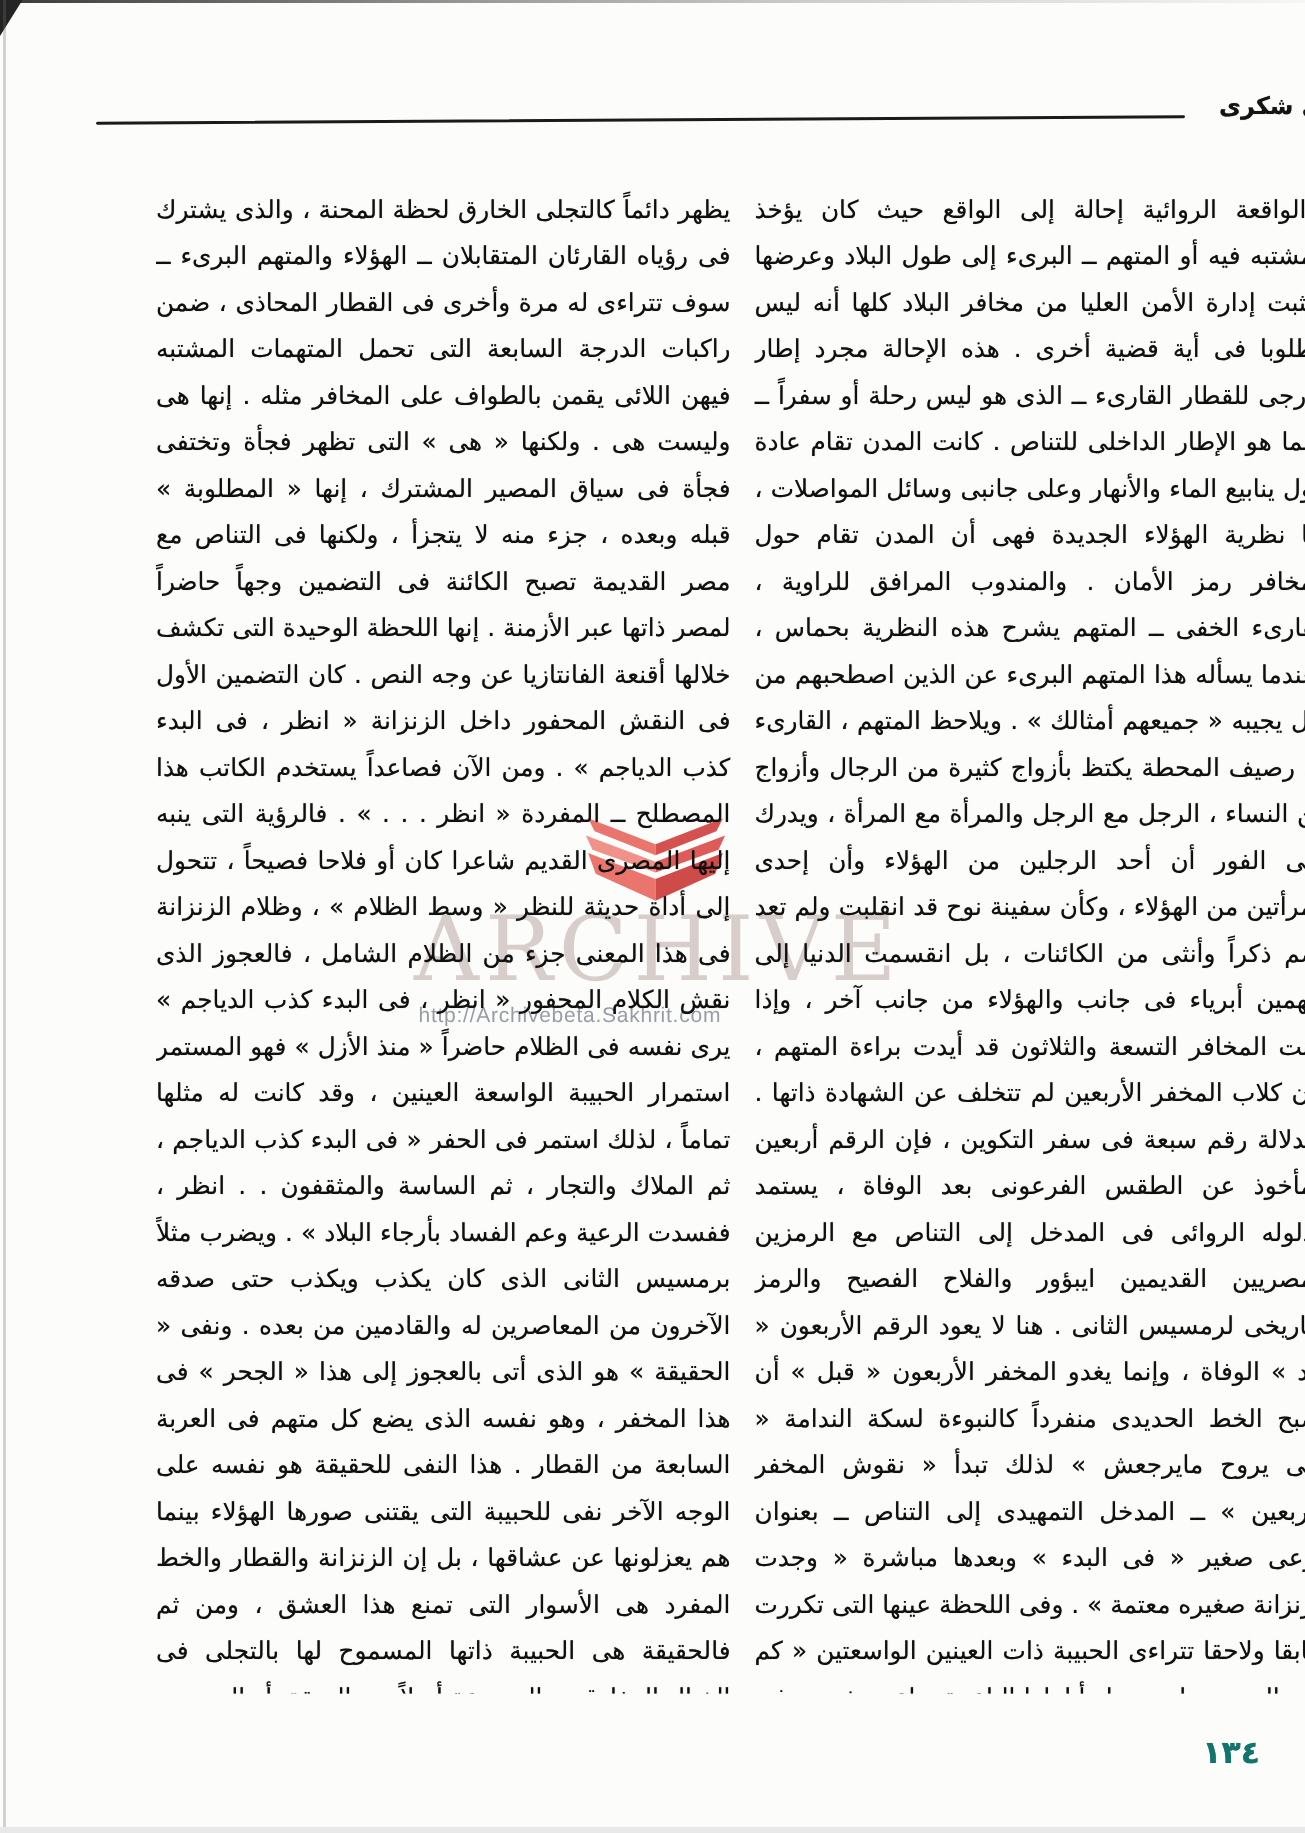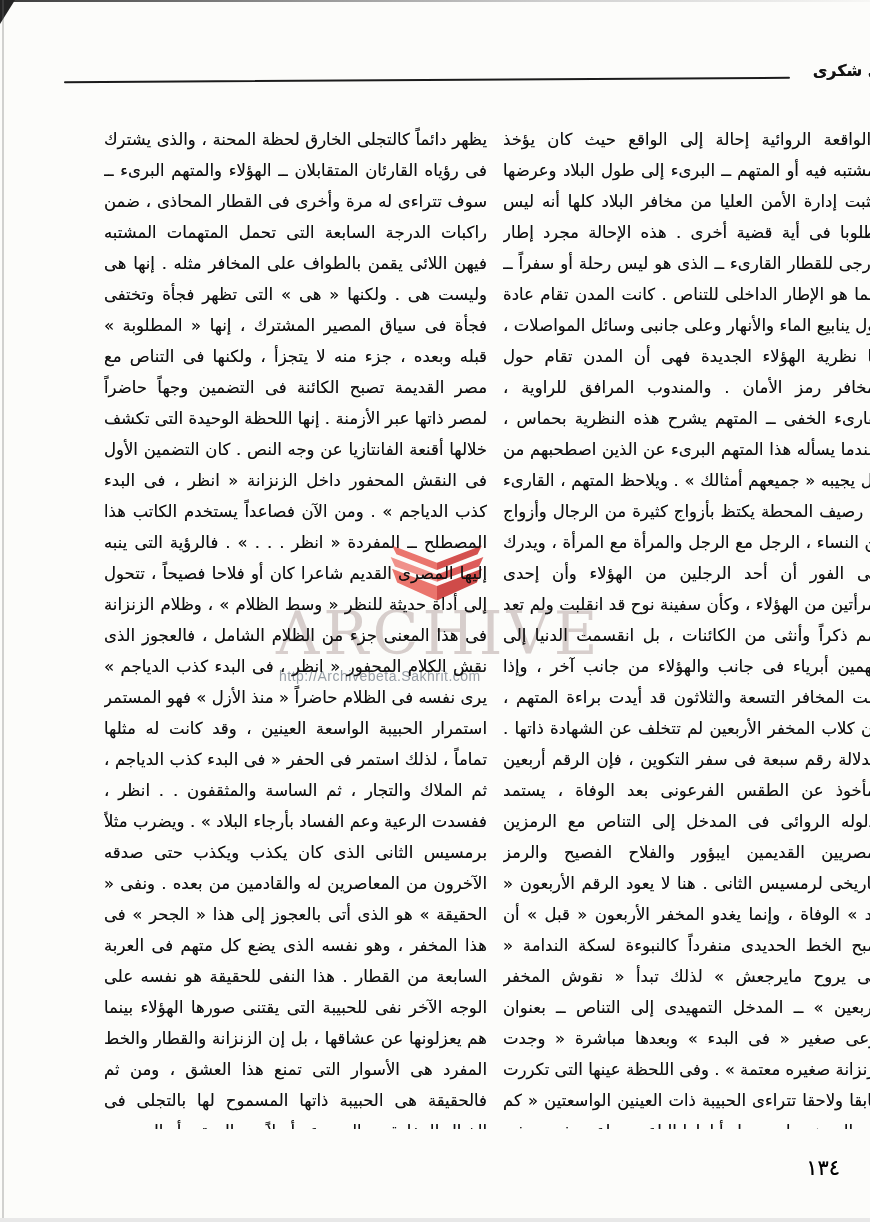--- a/index.html
+++ b/index.html
@@ -80,22 +80,22 @@
     text-align:justify;
     color:#0f0f0f;
     text-shadow:0 0 0.5px rgba(0,0,0,.55);
   }
   .col p.indent { text-indent:15px; }
   .col p.stretch-last { text-align-last:justify; }
   .col p.gap-after { margin-bottom:33px; }
   
   .page-number {
     position:absolute; top:1156px; right:78px;
-    font-size:21px; font-weight:normal;
-    direction:rtl; color:#000000;
+    font-size:21px; font-weight:bold;
+    direction:rtl; color:#0f766e;
     text-shadow:0 0 0.5px rgba(0,0,0,.6);
   }
 </style>
 </head>
 <body>
 
 <div class="page">
 
   <div class="edge-top"></div>
   <div class="corner-tl"></div>

